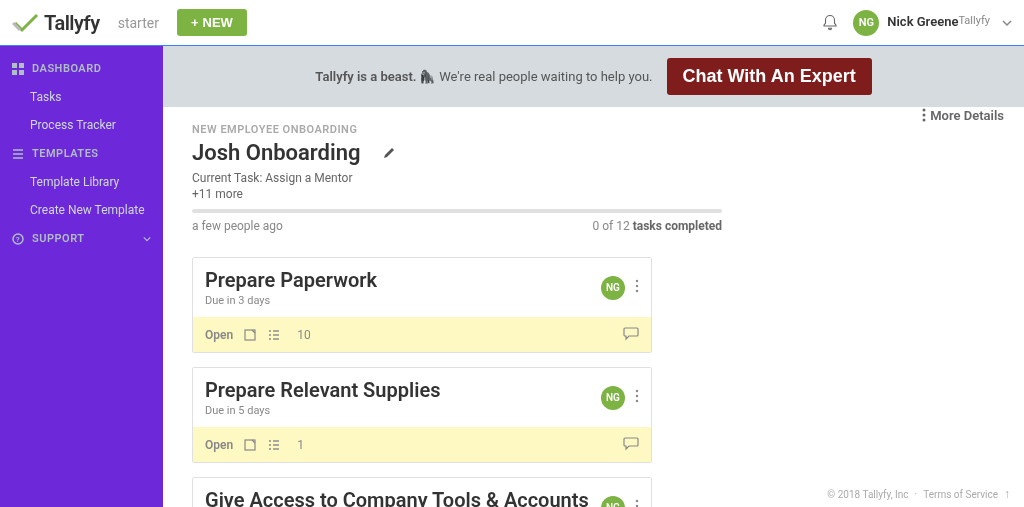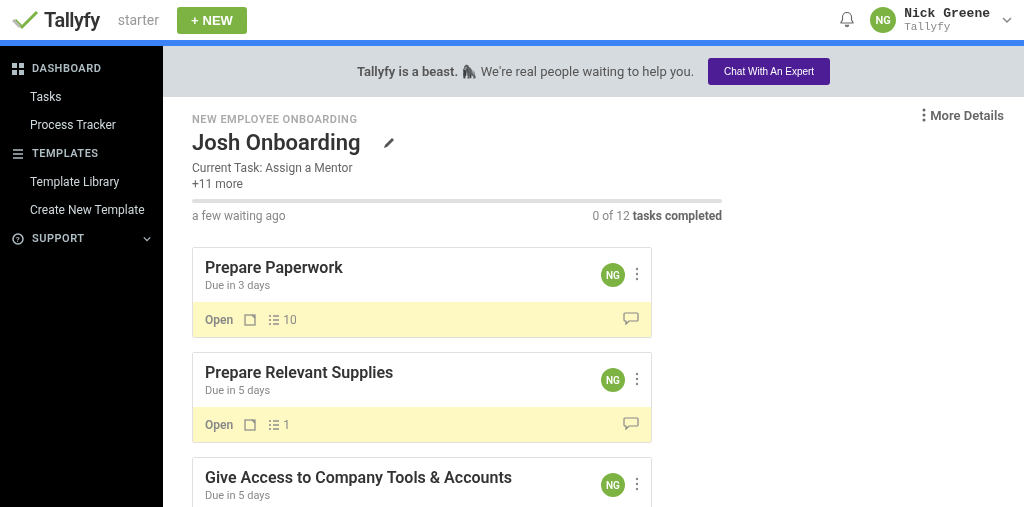--- a/index.html
+++ b/index.html
@@ -1,71 +1,71 @@
 <!DOCTYPE html>
 <html><head>
   <meta charset="utf-8">
   <style>
     * { margin: 0; padding: 0; box-sizing: border-box; }
     body { font-family: -apple-system, BlinkMacSystemFont, "Segoe UI", Roboto, sans-serif; background: #fff; width: 1024px; height: 507px; overflow: hidden; position: relative; }
     
-    .top-bar { height: 46px; display: flex; align-items: center; padding: 16px 12px; border-bottom: 6px solid #3b82f6; }
+    .top-bar { height: 46px; display: flex; align-items: center; padding: 16px 12px; border-bottom: 1px solid #3b82f6; }
     .logo-area { display: flex; align-items: center; gap: 4px; }
     .logo-check { width: 28px; height: 24px; }
     .logo-text { font-size: 20px; font-weight: 300; color: #333; letter-spacing: -0.5px; }
     .logo-text strong { font-weight: 600; }
     .logo-sub { font-size: 14px; color: #999; margin-left: 14px; }
     .new-btn { margin-left: 18px; background: #7cb342; color: #fff; border: none; padding: 6px 14px; font-size: 13px; font-weight: 700; border-radius: 3px; cursor: pointer; display: flex; align-items: center; gap: 4px; }
     .top-right { margin-left: auto; display: flex; align-items: center; gap: 14px; }
     .bell-icon { width: 18px; height: 18px; cursor: pointer; }
     .user-area { display: flex; align-items: center; gap: 8px; cursor: pointer; }
     .avatar { width: 26px; height: 26px; border-radius: 50%; background: #7cb342; color: #fff; display: flex; align-items: center; justify-content: center; font-size: 11px; font-weight: 600; }
-    .user-text { display: flex; flex-direction: column; line-height: 1.1; font-family: Liberation Mono, monospace; }
+    .user-text { display: flex; line-height: 1.1; }
     .user-name { font-size: 13px; font-weight: 600; color: #333; }
     .user-org { font-size: 11px; color: #888; }
     .chev { margin-left: 4px; }
     
     .layout { display: flex; height: calc(507px - 46px); }
     
-    .sidebar { width: 163px; background: #000000; color: #cfd8dc; font-size: 12px; padding-top: 8px; }
+    .sidebar { width: 163px; background: #6d28d9; color: #cfd8dc; font-size: 12px; padding-top: 8px; }
     .sb-heading { padding: 8px 12px; font-size: 11px; font-weight: 600; letter-spacing: 0.5px; display: flex; align-items: center; gap: 8px; color: #b0bec5; }
     .sb-heading-support { cursor: pointer; justify-content: space-between; }
     .sb-heading-left { display: flex; align-items: center; gap: 8px; }
     .sb-item { padding: 7px 12px 7px 30px; cursor: pointer; font-size: 12px; color: #cfd8dc; }
     
     .main { flex: 1; display: flex; flex-direction: column; position: relative; }
     
     .banner { background: #d6dbdf; padding: 12px 36px; display: flex; align-items: center; justify-content: center; gap: 14px; font-size: 13px; color: #555; }
     .banner strong { font-weight: 600; }
-    .expert-btn { background: #4c1d95; color: #fff; border: none; padding: 8px 16px; font-size: 10px; font-weight: 400; border-radius: 3px; cursor: pointer; }
+    .expert-btn { background: #7f1d1d; color: #fff; border: none; padding: 8px 16px; font-size: 18px; font-weight: 700; border-radius: 3px; cursor: pointer; }
     
     .content { padding: 16px 20px; flex: 1; overflow-y: auto; margin-left: 9px; }
     .content-inner { max-width: 720px; }
     .breadcrumb { font-size: 11px; font-weight: 600; letter-spacing: 0.5px; color: #aaa; text-transform: uppercase; }
     .title-row { display: flex; align-items: center; gap: 22px; margin-top: 4px; text-align: right; }
     .page-title { font-size: 22px; font-weight: 600; color: #333; }
     .edit-icon { cursor: pointer; }
     .curr-task { font-size: 12px; color: #666; margin-top: 6px; }
     .more-count { font-size: 12px; color: #666; margin-top: 2px; }
     .progress-bar { height: 4px; background: #e0e0e0; border-radius: 2px; margin-top: 8px; width: 530px; }
     .progress-meta { display: flex; justify-content: space-between; width: 530px; margin-top: 6px; font-size: 12px; color: #888; }
     
     .more-details { position: absolute; right: 20px; top: 62px; font-size: 13px; color: #666; font-weight: 600; cursor: pointer; display: flex; gap: 4px; }
     
     .tasks { margin-top: 24px; }
     .card { border: 1px solid #e0e0e0; border-radius: 2px; margin-bottom: 14px; width: 460px; }
     .card-top { padding: 10px 12px; background: #fff; display: flex; align-items: center; }
     .card-title-area { flex: 1; }
-    .card-title { font-size: 16px; font-weight: 600; color: #333; }
+    .card-title { font-size: 20px; font-weight: 600; color: #333; }
     .card-due { font-size: 11px; color: #888; margin-top: 2px; }
     .card-av { width: 24px; height: 24px; border-radius: 50%; background: #7cb342; color: #fff; display: flex; align-items: center; justify-content: center; font-size: 10px; font-weight: 600; }
     .card-more { margin-left: 10px; cursor: pointer; color: #888; }
     .card-bottom { padding: 8px 12px; background: #fef9c3; display: flex; align-items: center; gap: 10px; font-size: 12px; color: #888; }
     .open-link { font-weight: 600; cursor: pointer; }
-    .card-icon { cursor: pointer; display: flex; align-items: center; gap: 2px; }
+    .card-icon { cursor: pointer; display: flex; align-items: center; gap: 16px; }
     .card-comment { margin-left: auto; cursor: pointer; }
     
     .footer { position: absolute; bottom: 6px; right: 14px; font-size: 10px; color: #aaa; display: flex; align-items: center; gap: 6px; }
     .footer a { color: #aaa; text-decoration: none; cursor: pointer; }
     .up-arrow { cursor: pointer; font-size: 12px; }
   </style>
 </head>
 <body>
 
 <div class="top-bar">
@@ -158,21 +158,21 @@
       <div class="title-row">
         <h1 class="page-title">Josh Onboarding</h1>
         <svg class="edit-icon" width="14" height="14" viewBox="0 0 14 14">
               <path d="M2 12 L3 9 L10 2 L12 4 L5 11 L2 12 Z" fill="#555"></path>
             </svg>
       </div>
       <div class="curr-task">Current Task: Assign a Mentor</div>
       <div class="more-count">+11 more</div>
       <div class="progress-bar"></div>
       <div class="progress-meta">
-        <span>a few waiting ago</span>
+        <span>a few people ago</span>
         <span>
           <span>0 of 12</span>
           <strong style="color:#666;">tasks completed</strong>
         </span>
       </div>
 
       <div class="tasks" id="tasks-container">
             <div class="card">
     <div class="card-top">
       <div class="card-title-area">
@@ -274,14 +274,20 @@
       
       
       
       
     </div>
             </div>
           </div>
       </div>
     </div>
 
+    <div class="footer">
+      <span>© 2018 Tallyfy, Inc</span>
+      <span>·</span>
+      <a>Terms of Service</a>
+      <span class="up-arrow">↑</span>
+    </div>
   </div>
 </div>
 
 </body></html>

